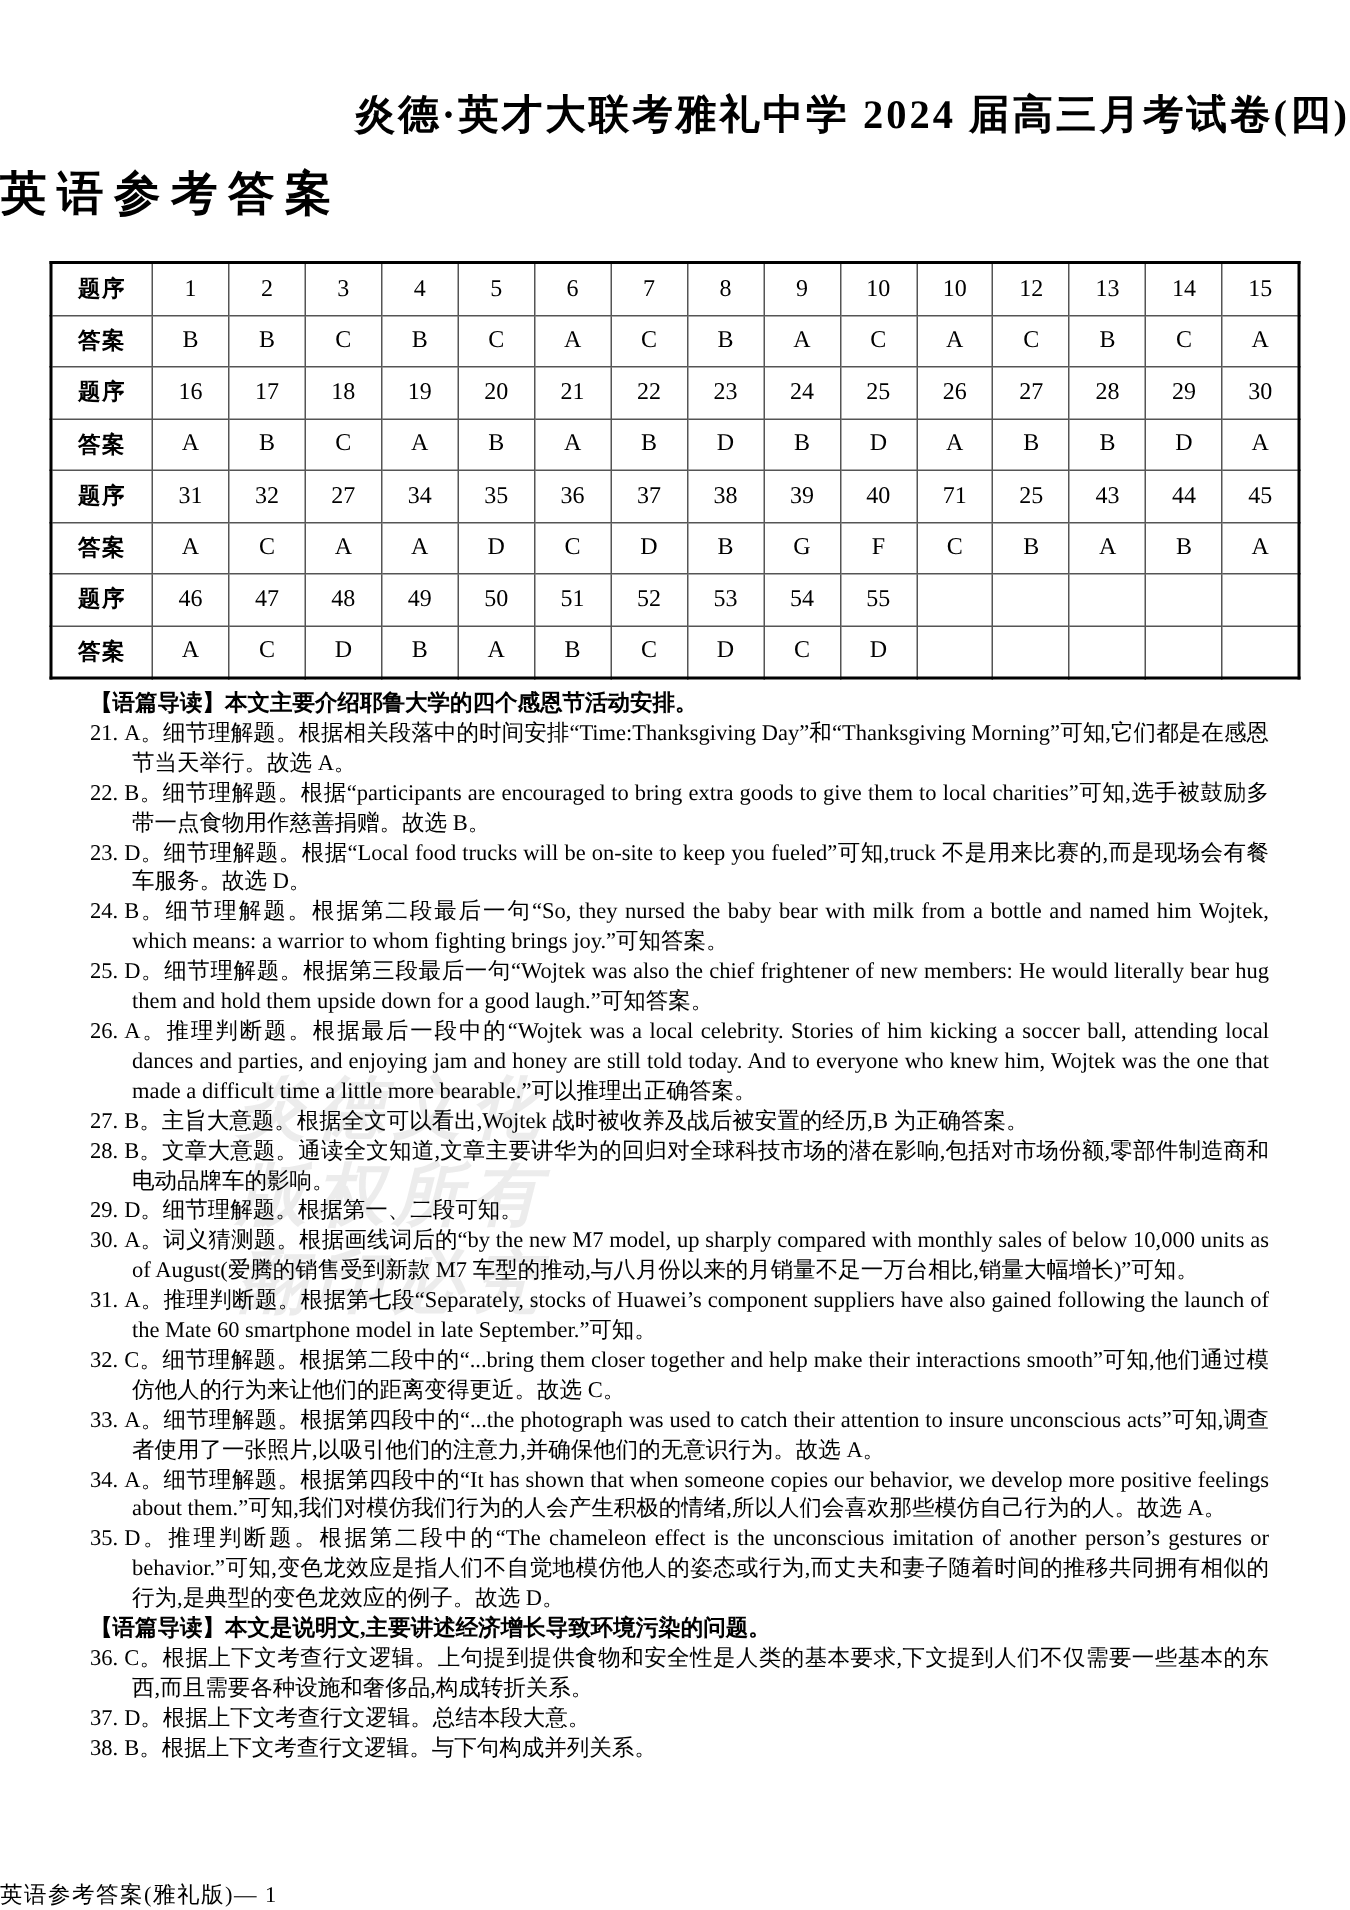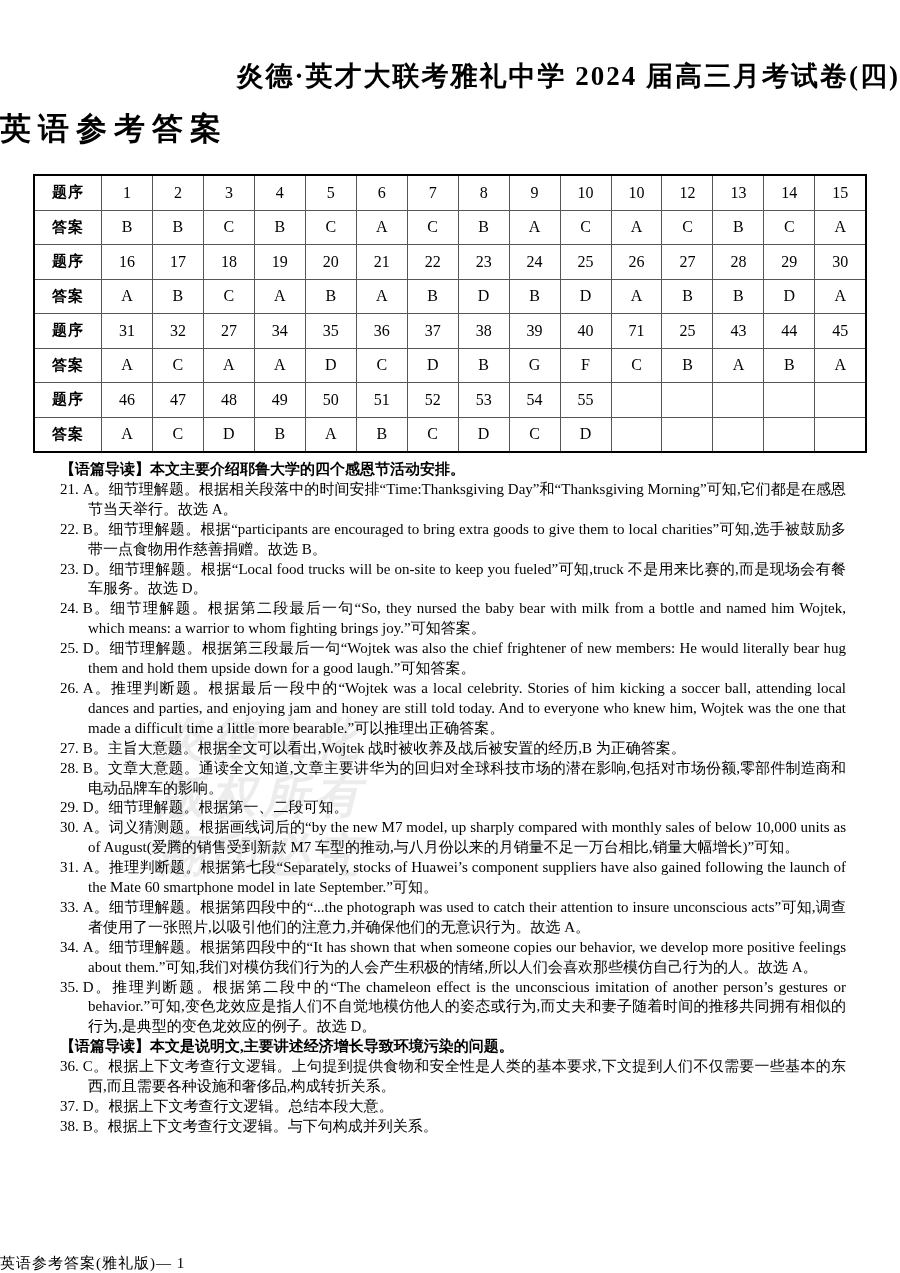--- a/index.html
+++ b/index.html
@@ -221,20 +221,21 @@
       <p class="exp"><span class="num">22.</span>B。细节理解题。根据“participants are encouraged to bring extra goods to give them to local charities”可知,选手被鼓励多带一点食物用作慈善捐赠。故选 B。</p>
       <p class="exp"><span class="num">23.</span>D。细节理解题。根据“Local food trucks will be on-site to keep you fueled”可知,truck 不是用来比赛的,而是现场会有餐车服务。故选 D。</p>
       <p class="exp"><span class="num">24.</span>B。细节理解题。根据第二段最后一句“So, they nursed the baby bear with milk from a bottle and named him Wojtek, which means: a warrior to whom fighting brings joy.”可知答案。</p>
       <p class="exp"><span class="num">25.</span>D。细节理解题。根据第三段最后一句“Wojtek was also the chief frightener of new members: He would literally bear hug them and hold them upside down for a good laugh.”可知答案。</p>
       <p class="exp"><span class="num">26.</span>A。推理判断题。根据最后一段中的“Wojtek was a local celebrity. Stories of him kicking a soccer ball, attending local dances and parties, and enjoying jam and honey are still told today. And to everyone who knew him, Wojtek was the one that made a difficult time a little more bearable.”可以推理出正确答案。</p>
       <p class="exp"><span class="num">27.</span>B。主旨大意题。根据全文可以看出,Wojtek 战时被收养及战后被安置的经历,B 为正确答案。</p>
       <p class="exp"><span class="num">28.</span>B。文章大意题。通读全文知道,文章主要讲华为的回归对全球科技市场的潜在影响,包括对市场份额,零部件制造商和电动品牌车的影响。</p>
       <p class="exp"><span class="num">29.</span>D。细节理解题。根据第一、二段可知。</p>
       <p class="exp"><span class="num">30.</span>A。词义猜测题。根据画线词后的“by the new M7 model, up sharply compared with monthly sales of below 10,000 units as of August(爱腾的销售受到新款 M7 车型的推动,与八月份以来的月销量不足一万台相比,销量大幅增长)”可知。</p>
       <p class="exp"><span class="num">31.</span>A。推理判断题。根据第七段“Separately, stocks of Huawei’s component suppliers have also gained following the launch of the Mate 60 smartphone model in late September.”可知。</p>
+      <p class="exp"><span class="num">32.</span>C。细节理解题。根据第二段中的“...bring them closer together and help make their interactions smooth”可知,他们通过模仿他人的行为来让他们的距离变得更近。故选 C。</p>
       <p class="exp"><span class="num">33.</span>A。细节理解题。根据第四段中的“...the photograph was used to catch their attention to insure unconscious acts”可知,调查者使用了一张照片,以吸引他们的注意力,并确保他们的无意识行为。故选 A。</p>
       <p class="exp"><span class="num">34.</span>A。细节理解题。根据第四段中的“It has shown that when someone copies our behavior, we develop more positive feelings about them.”可知,我们对模仿我们行为的人会产生积极的情绪,所以人们会喜欢那些模仿自己行为的人。故选 A。</p>
       <p class="exp"><span class="num">35.</span>D。推理判断题。根据第二段中的“The chameleon effect is the unconscious imitation of another person’s gestures or behavior.”可知,变色龙效应是指人们不自觉地模仿他人的姿态或行为,而丈夫和妻子随着时间的推移共同拥有相似的行为,是典型的变色龙效应的例子。故选 D。</p>
       <p class="intro"><span class="lead">【语篇导读】</span>本文是说明文,主要讲述经济增长导致环境污染的问题。</p>
       <p class="exp"><span class="num">36.</span>C。根据上下文考查行文逻辑。上句提到提供食物和安全性是人类的基本要求,下文提到人们不仅需要一些基本的东西,而且需要各种设施和奢侈品,构成转折关系。</p>
       <p class="exp"><span class="num">37.</span>D。根据上下文考查行文逻辑。总结本段大意。</p>
       <p class="exp"><span class="num">38.</span>B。根据上下文考查行文逻辑。与下句构成并列关系。</p>
     </div>
 
   <div class="footer">英语参考答案(雅礼版)— 1</div>

